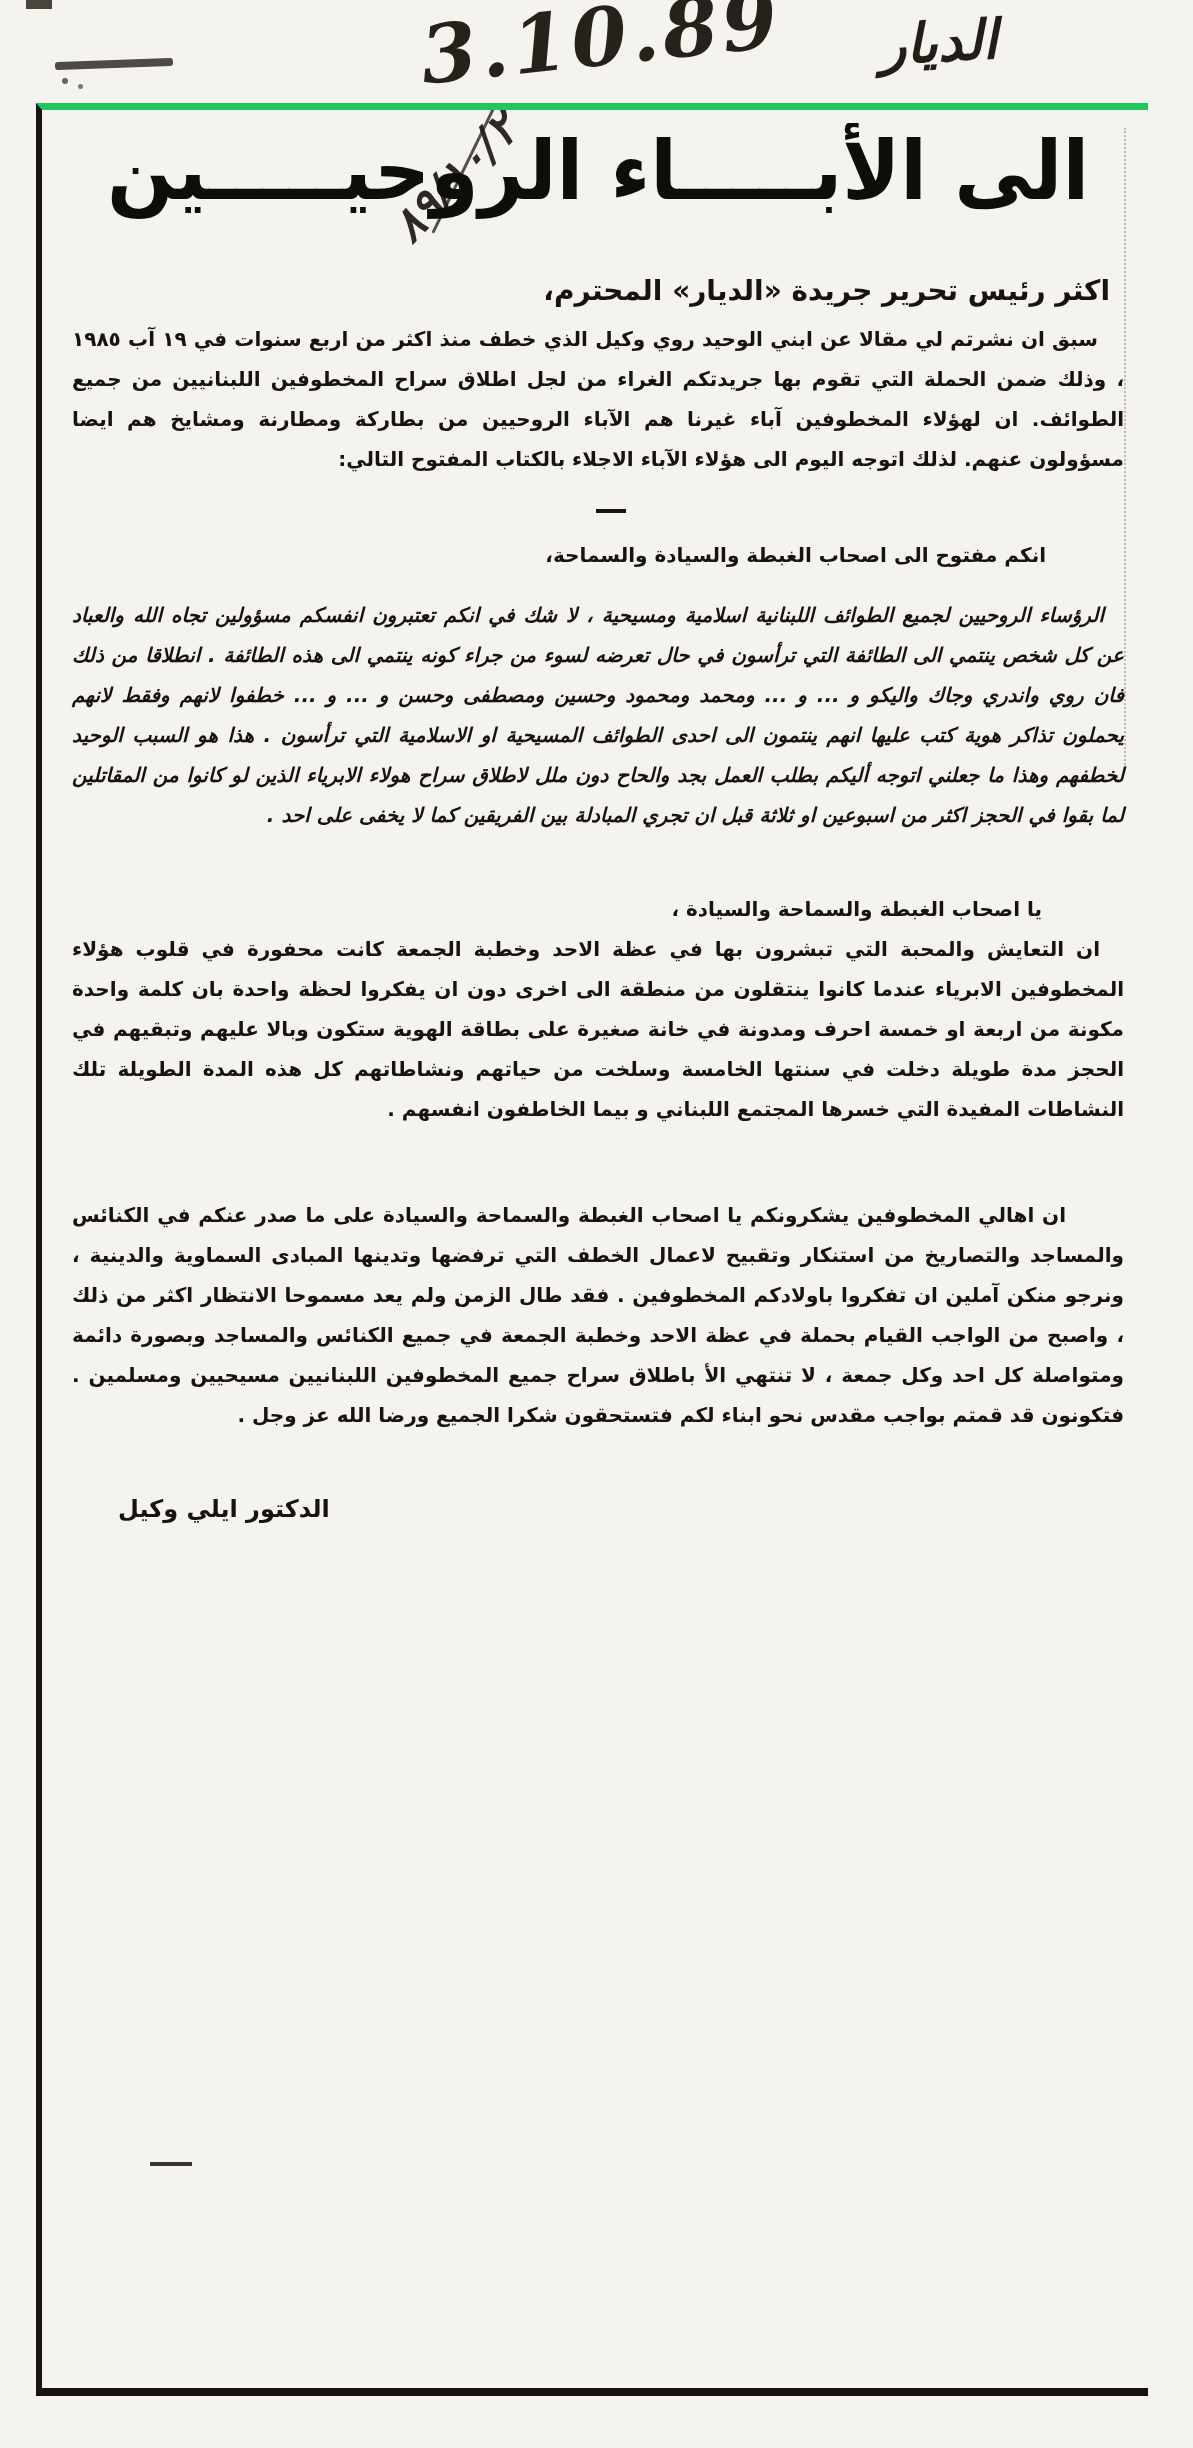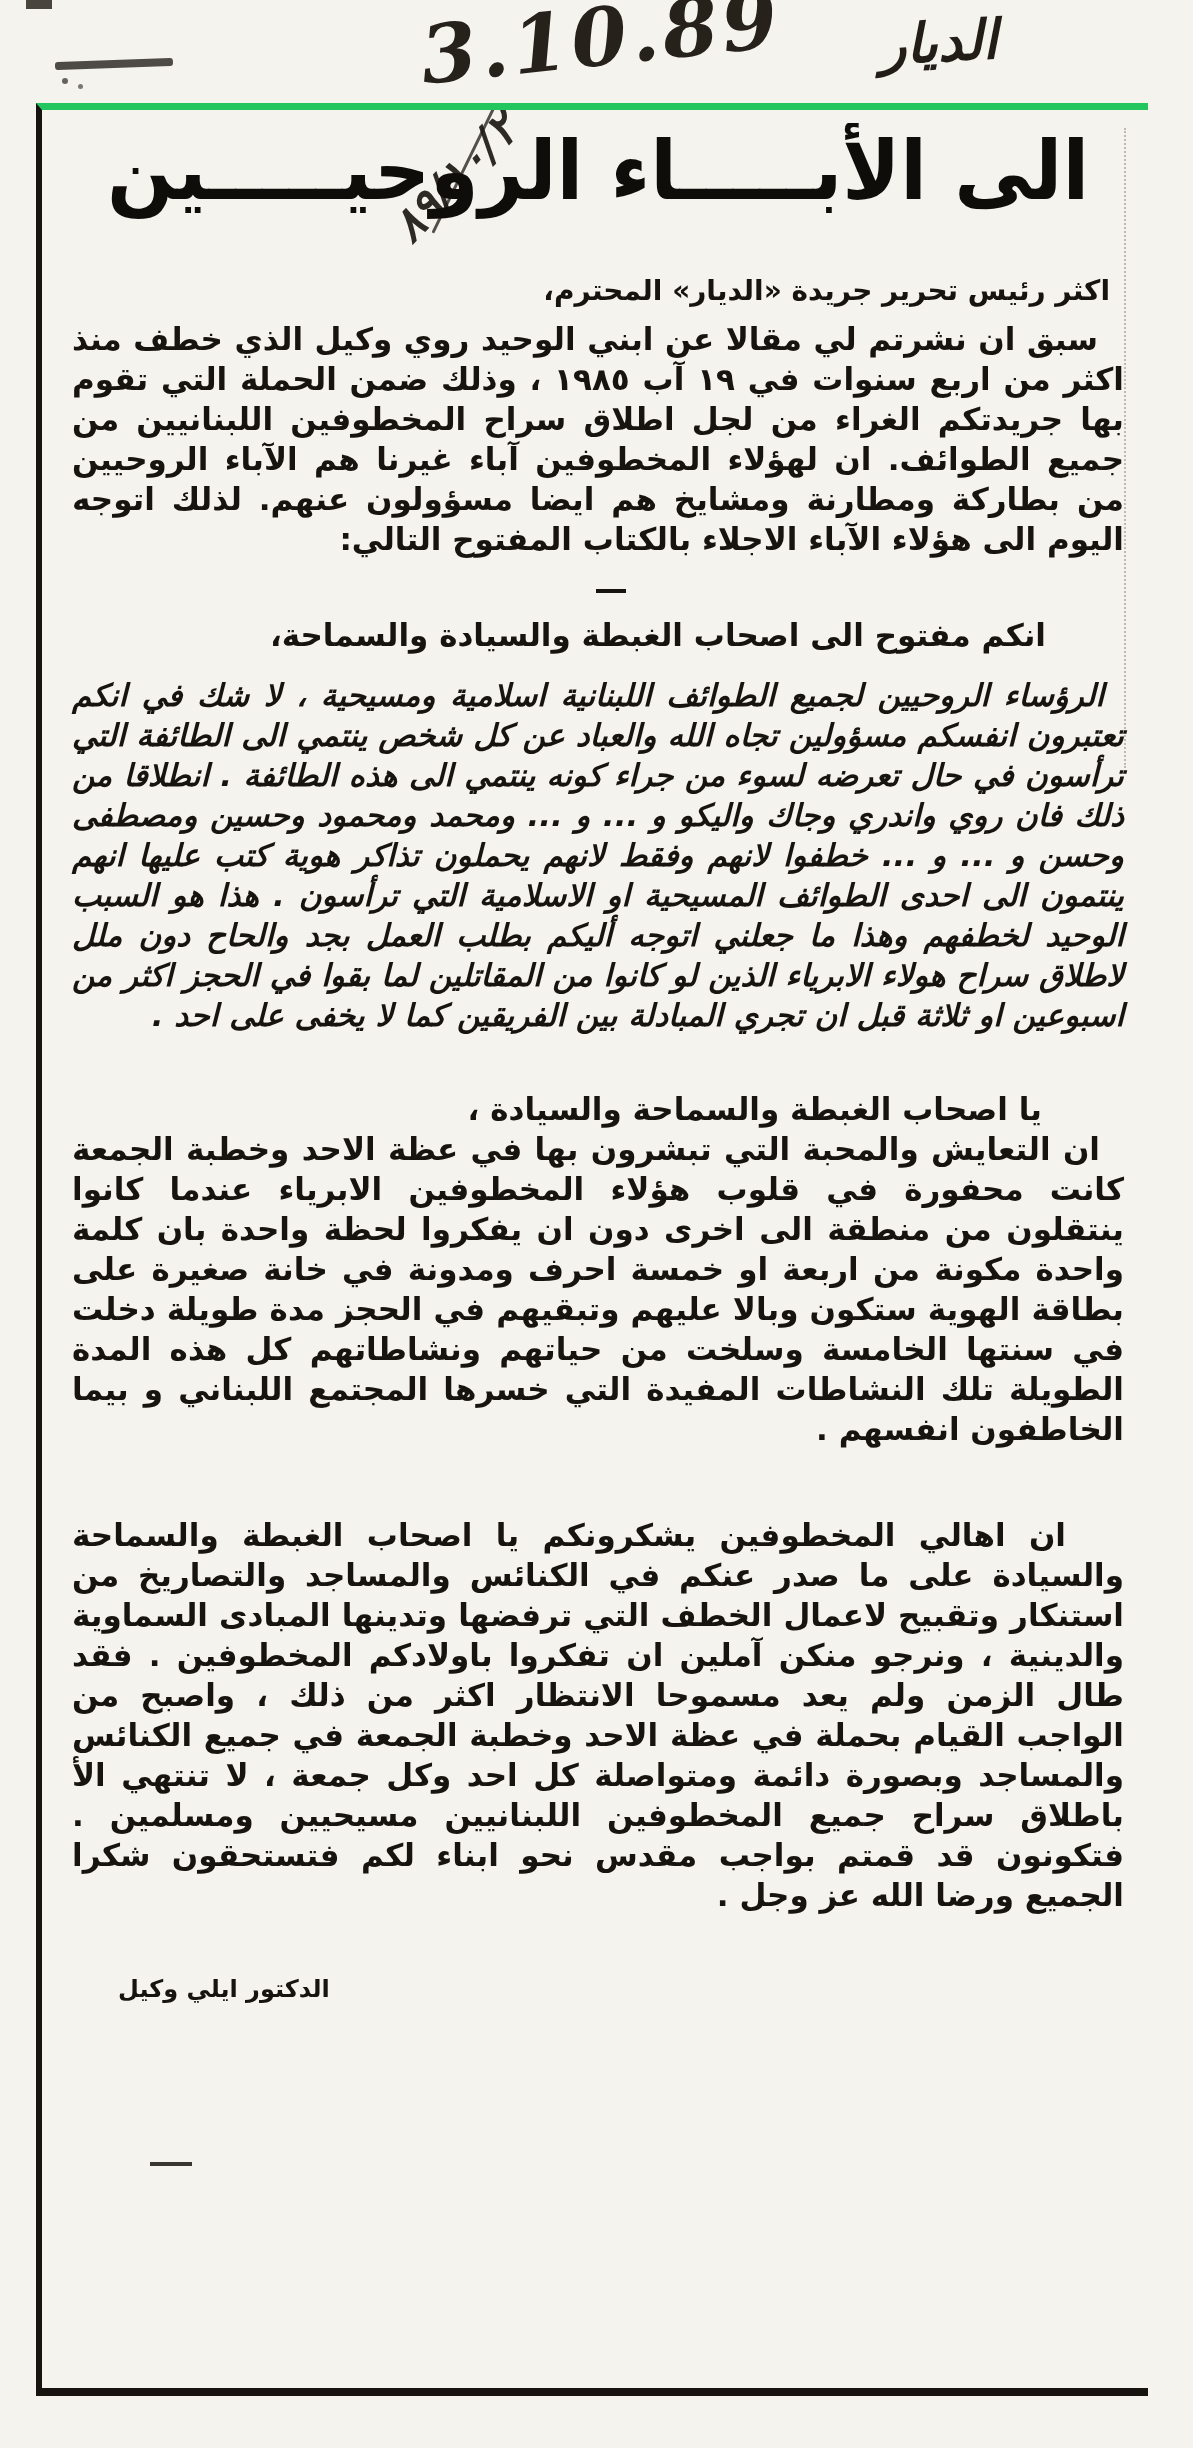--- a/index.html
+++ b/index.html
@@ -61,21 +61,21 @@
     font-size:46px;color:#1d1915;opacity:.92;
     text-align:center;
     transform:rotate(-46deg);
   }
   .hand-slash{
     position:absolute;left:462px;top:100px;width:3px;height:140px;
     background:#2a251f;opacity:.8;transform:rotate(26deg);border-radius:2px;
   }
   
   .p{
-    font-size:31px;line-height:40px;font-weight:bold;
+    font-size:20px;line-height:40px;font-weight:bold;
     text-align:justify;margin:0;color:#17130e;
   }
   .salutation{margin-top:52px;font-size:28px;text-indent:14px;text-align:right;}
   .intro{margin-top:8px;text-indent:26px;}
   .separator{width:30px;border-top:4px solid #17130e;margin:30px 498px 22px auto;}
   .letter-heading{text-indent:78px;text-align:right;}
   .body1{margin-top:20px;text-indent:20px;font-style:italic;}
   .vocative{margin-top:54px;text-indent:82px;}
   .body2{text-indent:24px;}
   .body3{margin-top:66px;text-indent:58px;}

